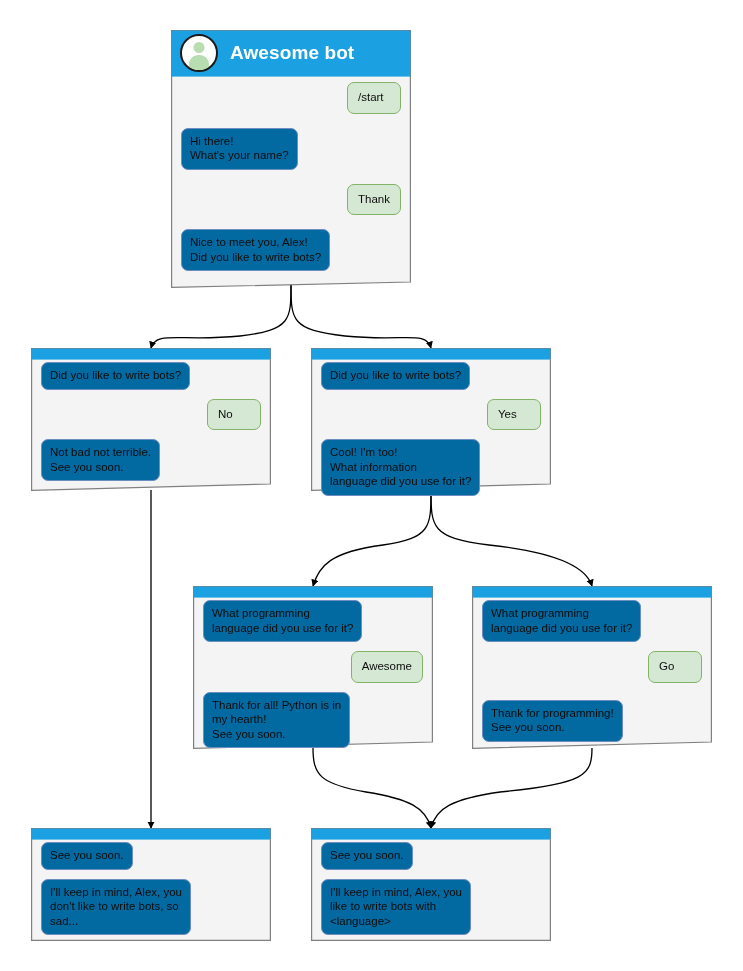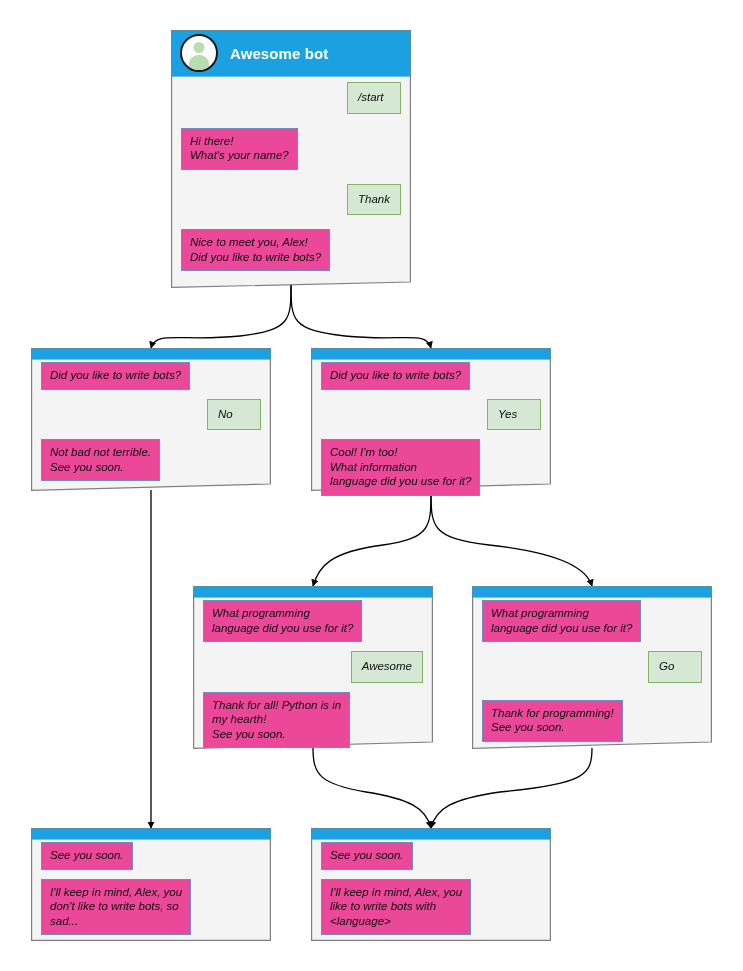--- a/index.html
+++ b/index.html
@@ -83,53 +83,52 @@
     left: 50%;
     top: 19px;
     transform: translateX(-50%);
     width: 20px;
     height: 16px;
     border-radius: 9px 9px 0 0;
     background: #b7ddb0;
   }
   .node-title {
     color: #ffffff;
-    font-size: 15px;
+    font-size: 19px;
     font-weight: bold;
     margin-left: 12px;
     letter-spacing: 0.1px;
     white-space: nowrap;
   }
   
   .node-strip {
     height: 11px;
   }
 
   
   .chat {
     padding: 6px 10px 10px 10px;
     box-sizing: border-box;
     display: flex;
     flex-direction: column;
   }
   .msg {
     display: inline-block;
     max-width: 84%;
-    border-radius: 0;
+    border-radius: 7px;
     padding: 5px 8px 6px 8px;
     font-size: 11.5px;
     line-height: 14.5px;
     color: #0d0d0d;
     box-sizing: border-box;
     white-space: pre-line;
     border: 1px solid;
-    font-style: italic;
   }
   .msg.bot {
-    background: #ec4899;
+    background: #0369a1;
     border-color: #6c8ebf;
     align-self: flex-start;
   }
   .msg.user {
     background: #d5e8d4;
     border-color: #82b366;
     align-self: flex-end;
     min-width: 54px;
     text-align: left;
     padding: 7px 10px 8px 10px;

